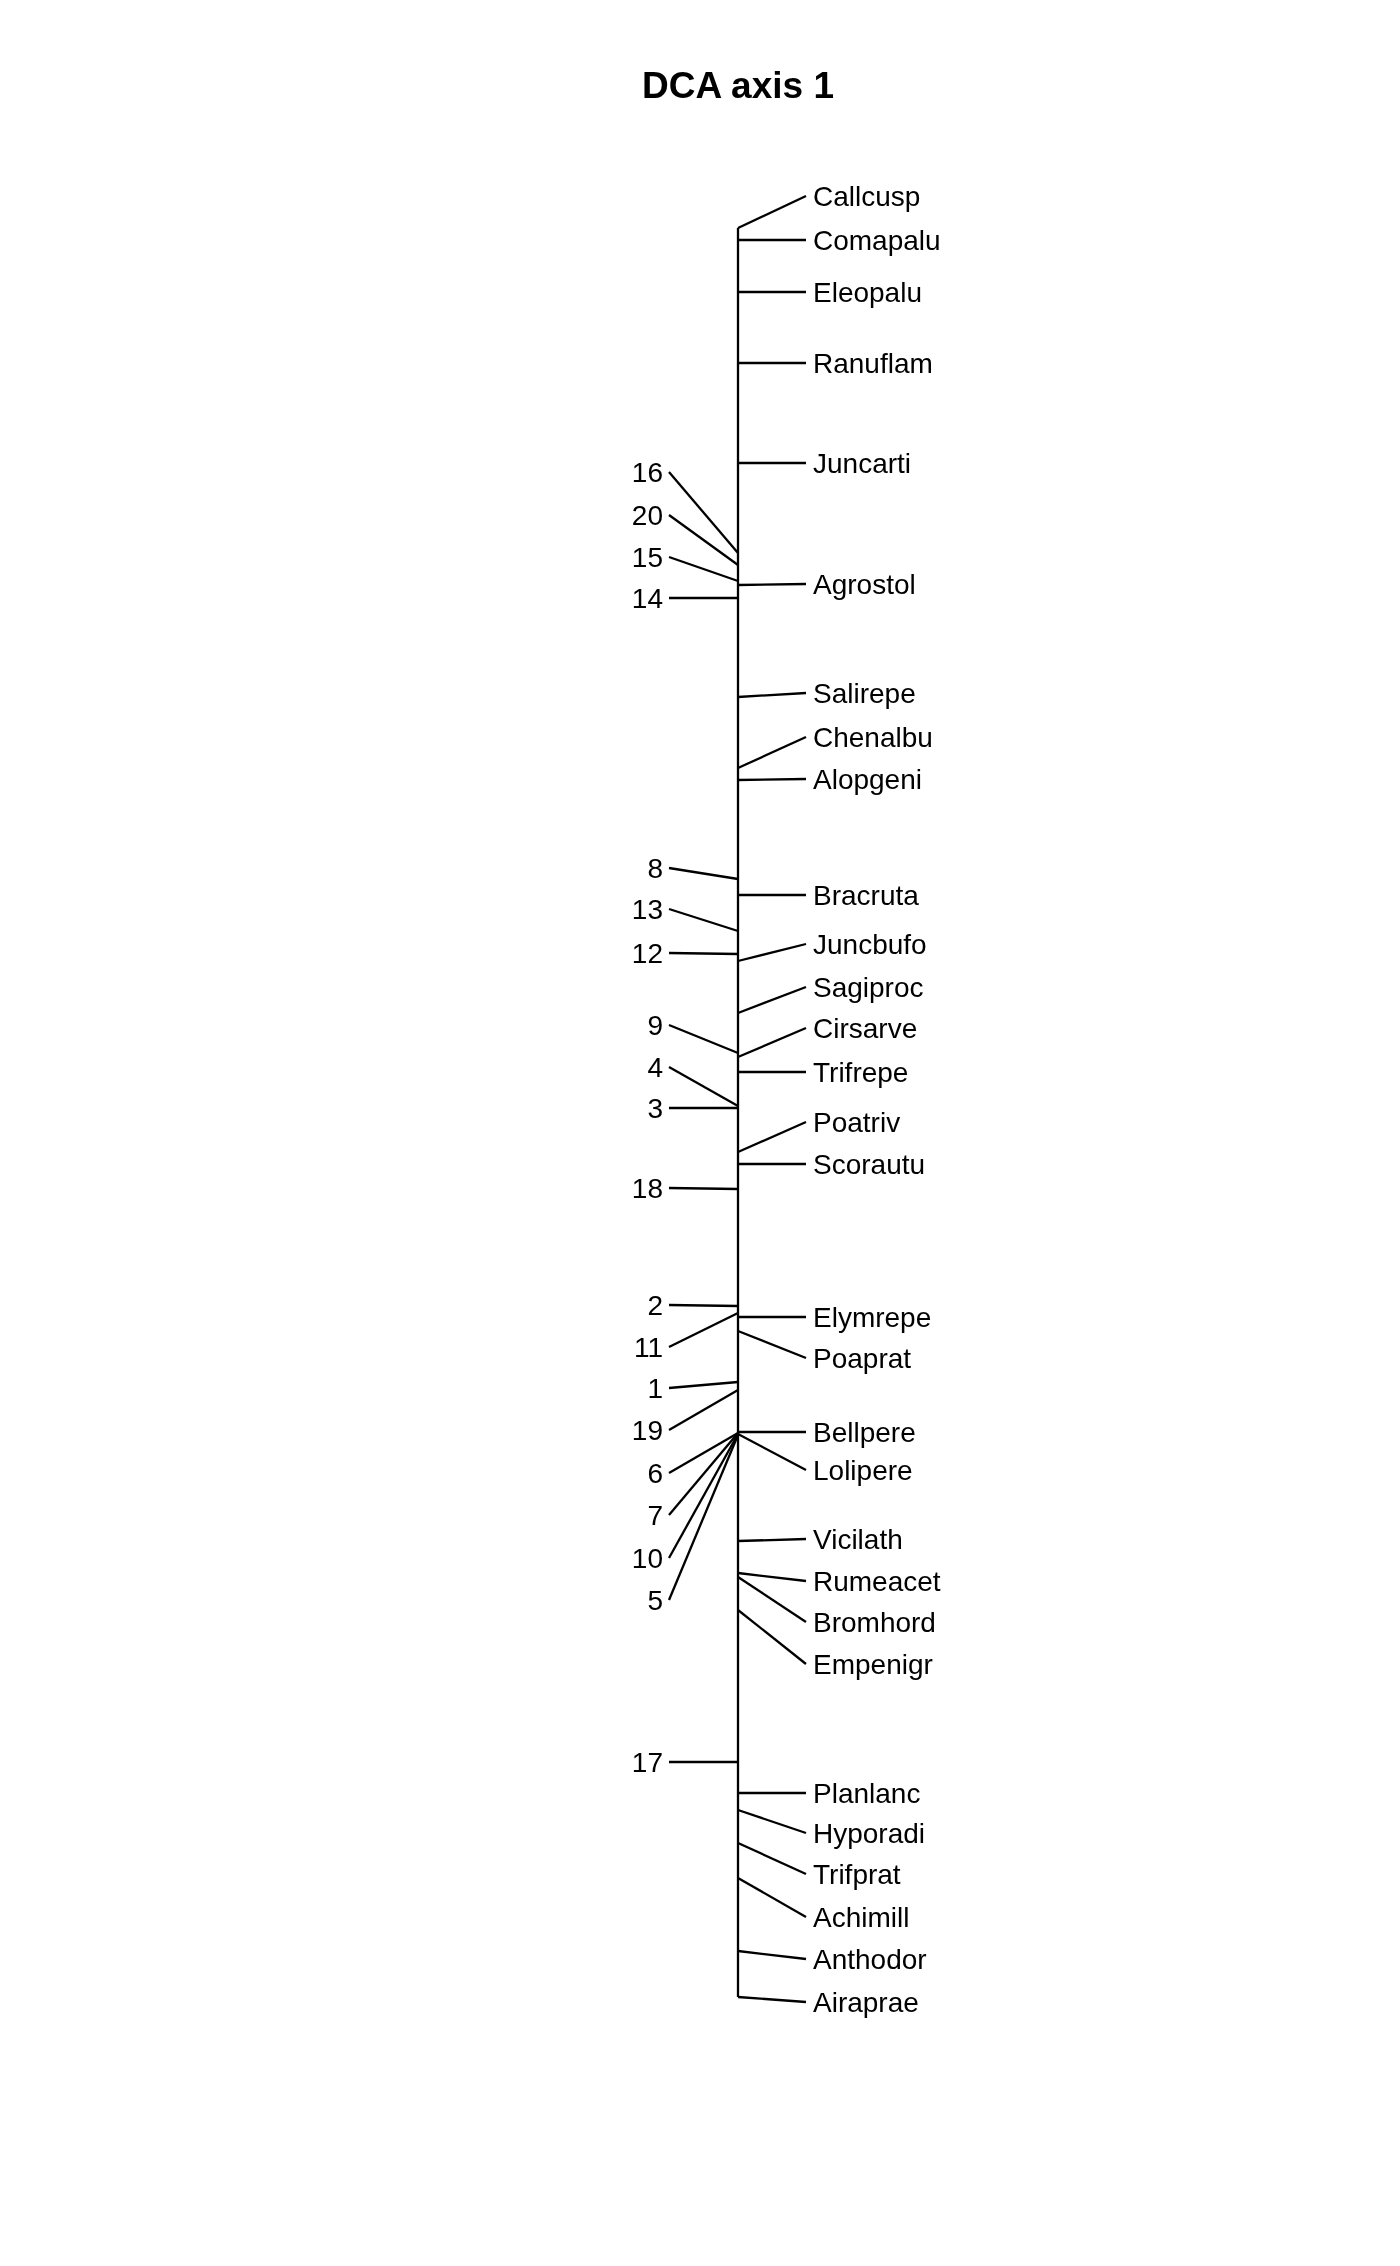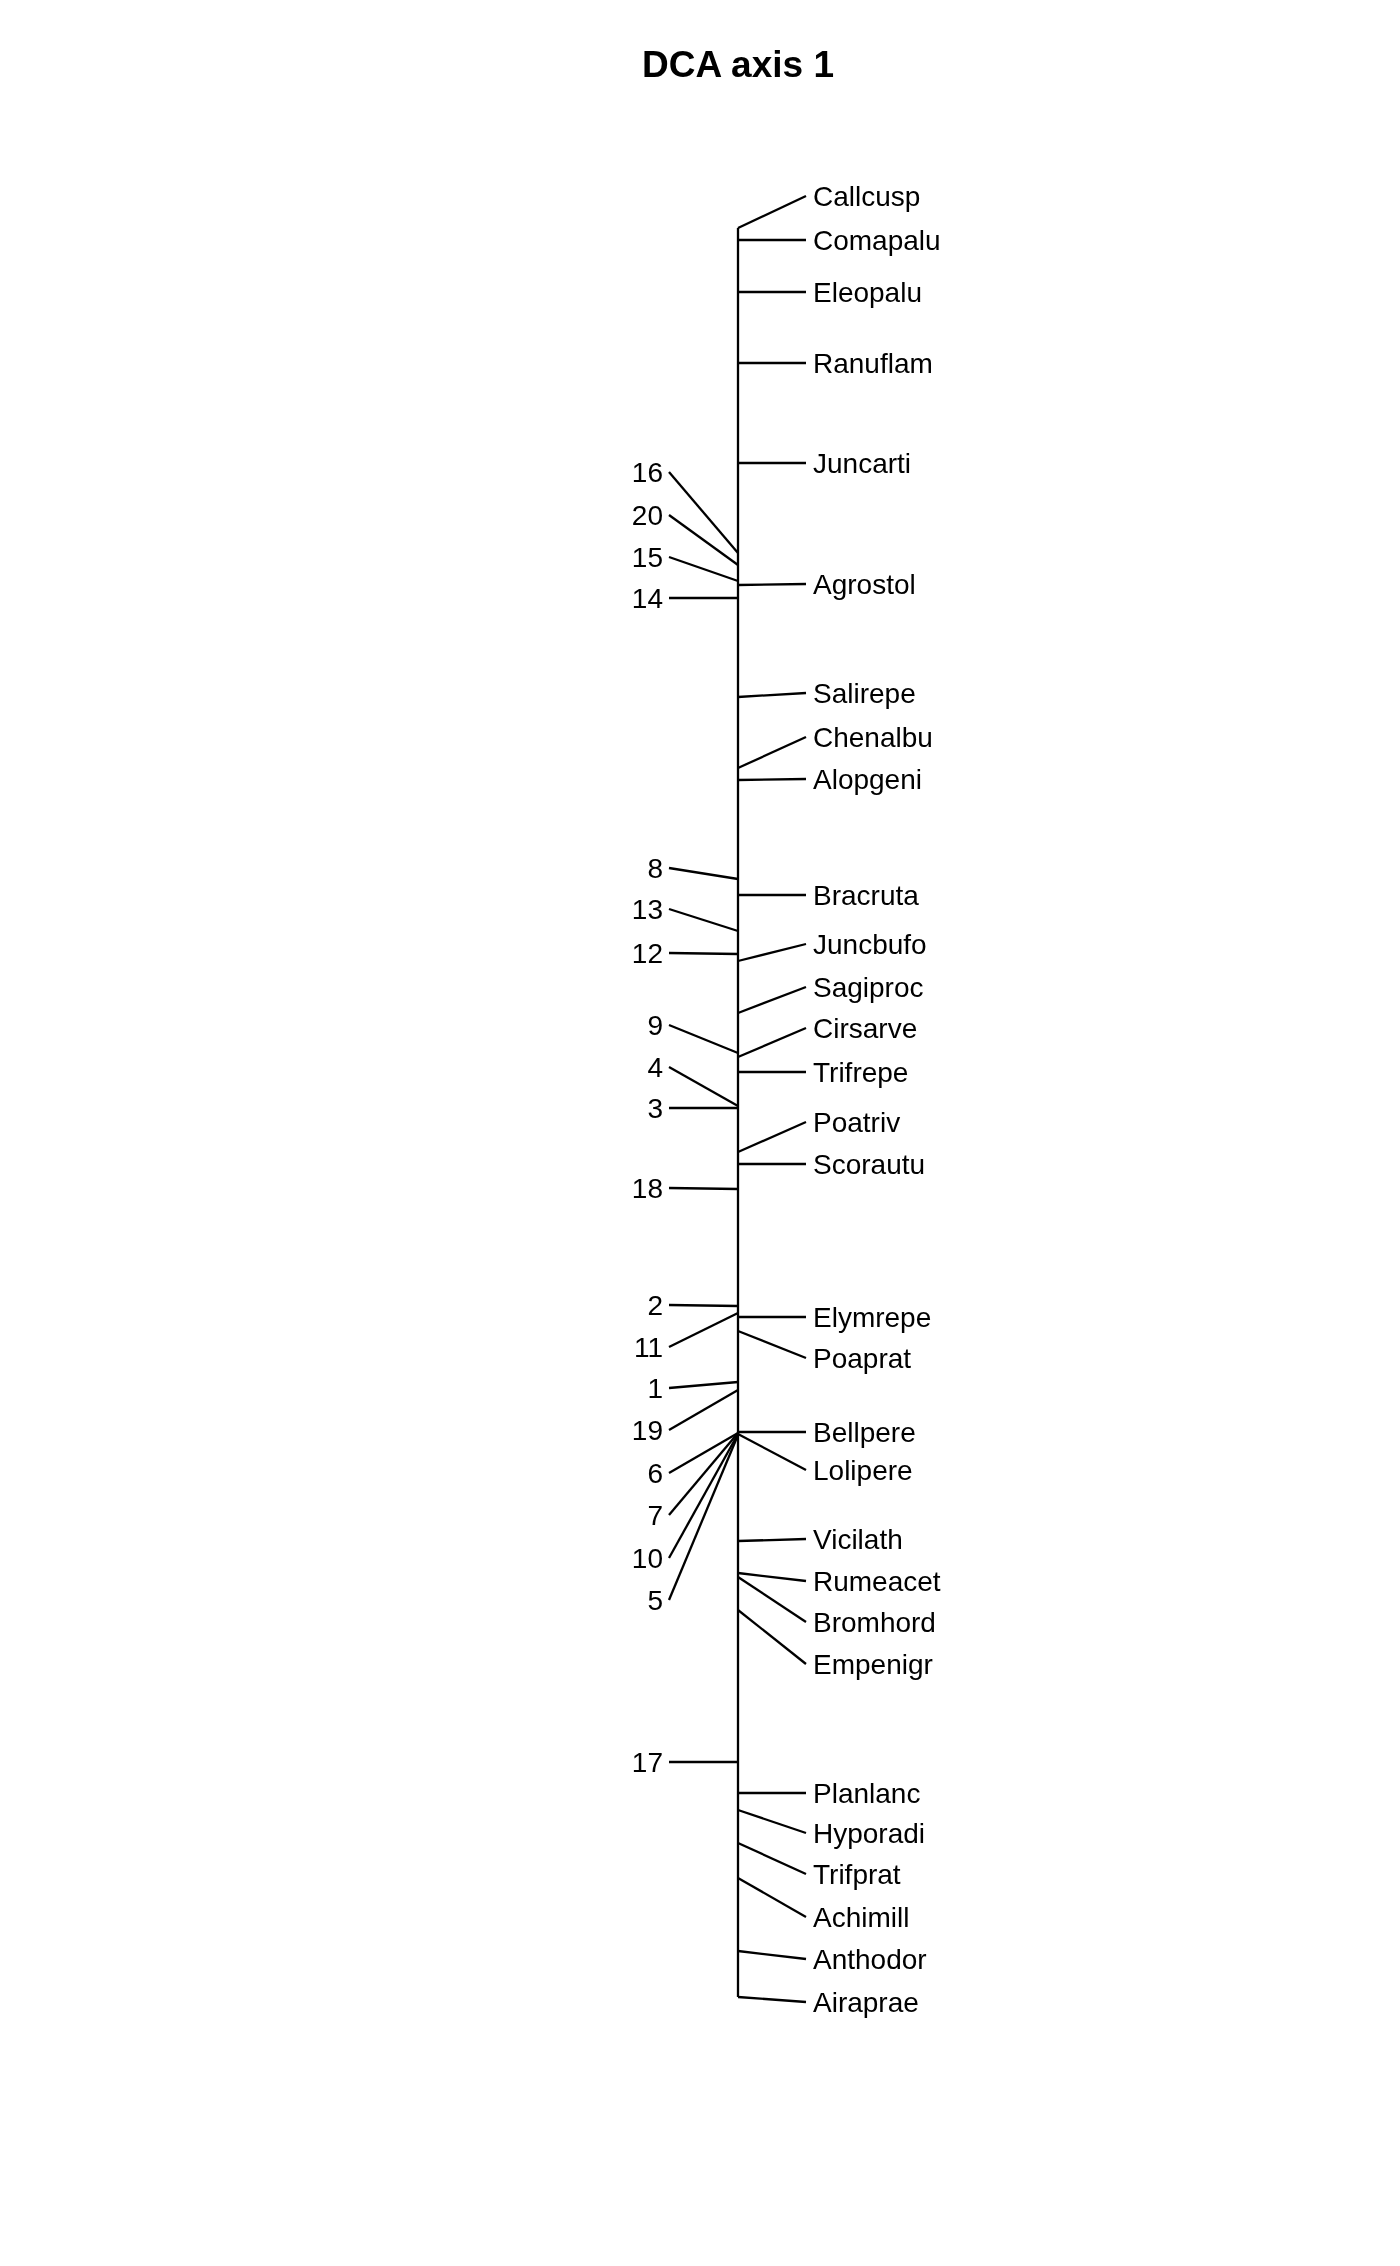--- a/index.html
+++ b/index.html
@@ -10,21 +10,21 @@
   body {
     width: 1400px;
     height: 2266px;
     position: relative;
     font-family: "Liberation Sans", "DejaVu Sans", sans-serif;
     color: #000000;
     overflow: hidden;
   }
   .plot-title {
     position: absolute;
-    top: 44px;
+    top: 65px;
     left: 738px;
     transform: translateX(-50%);
     font-size: 37px;
     font-weight: 700;
     white-space: nowrap;
     color: #000000;
   }
   svg text {
     font-family: "Liberation Sans", "DejaVu Sans", sans-serif;
     fill: #000000;

